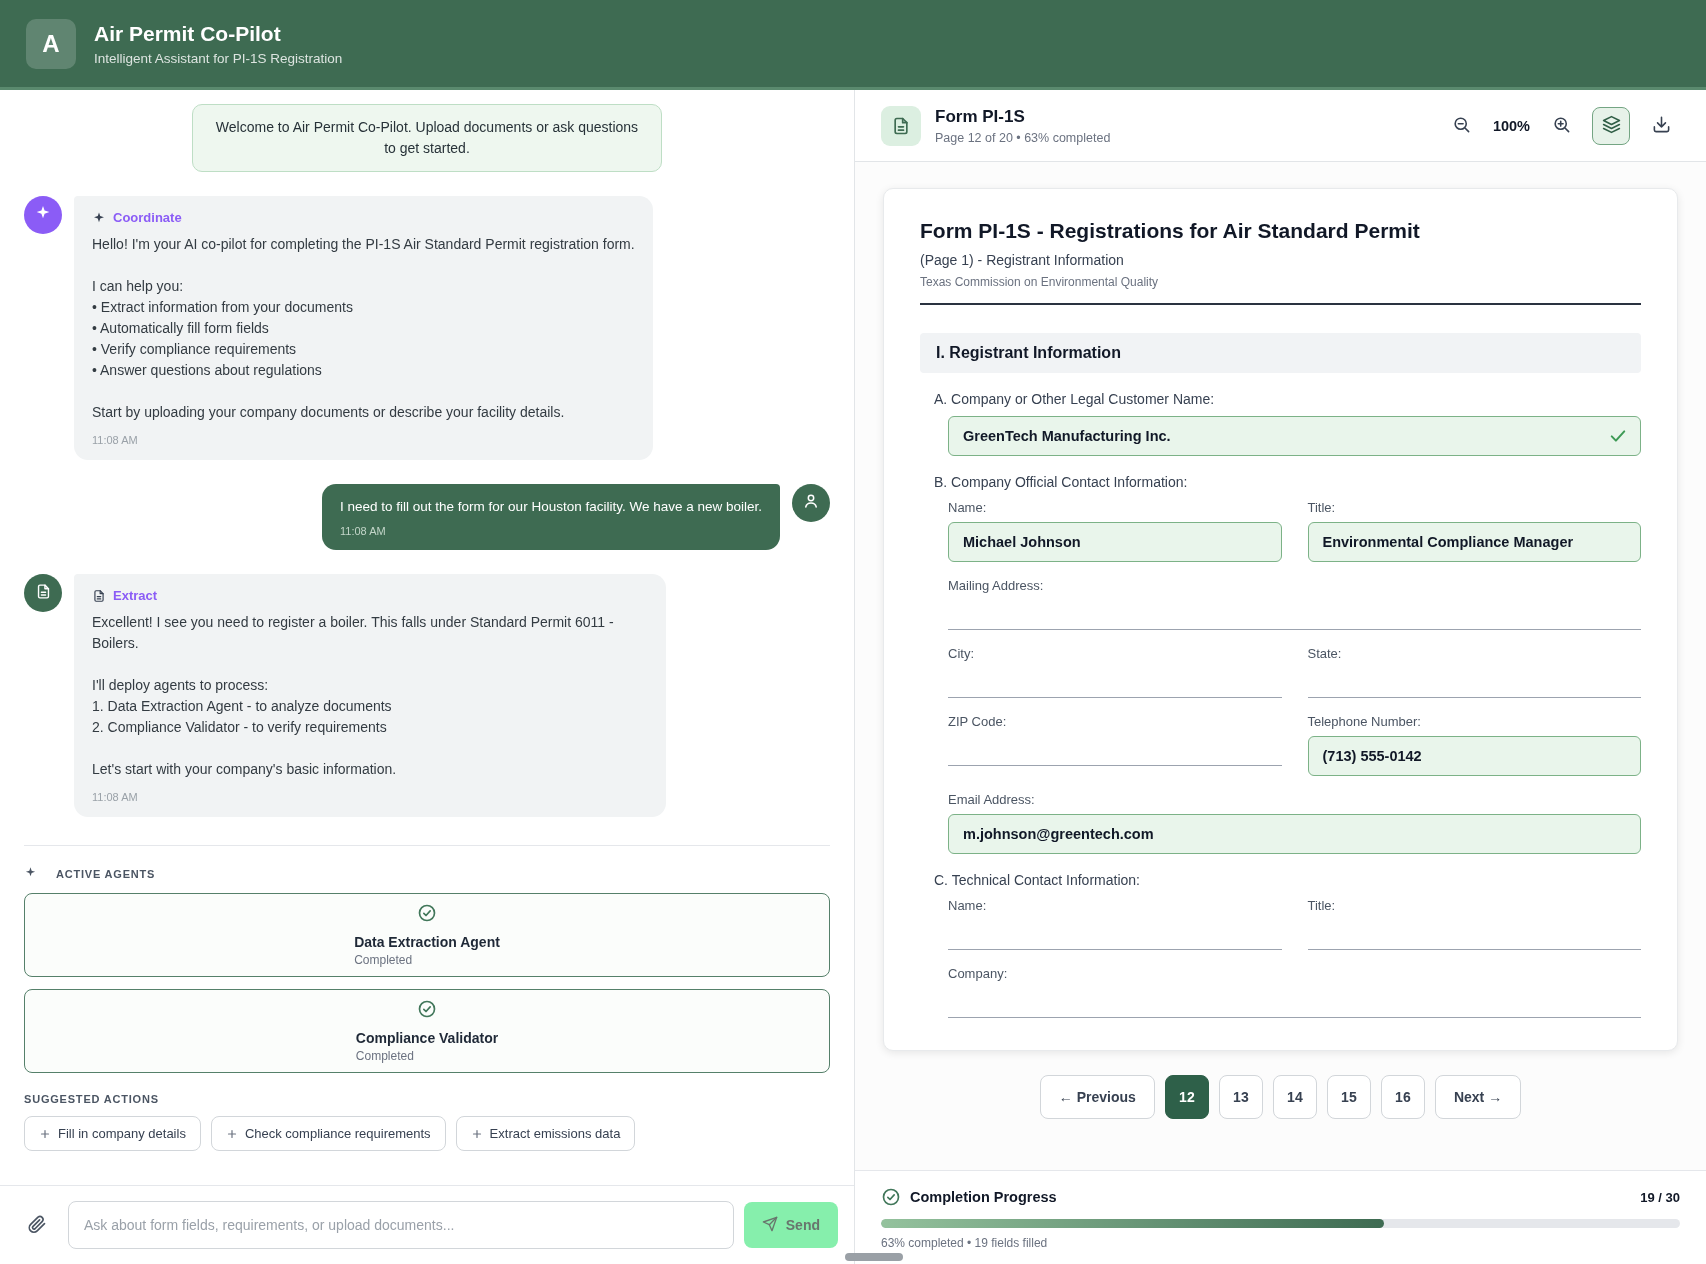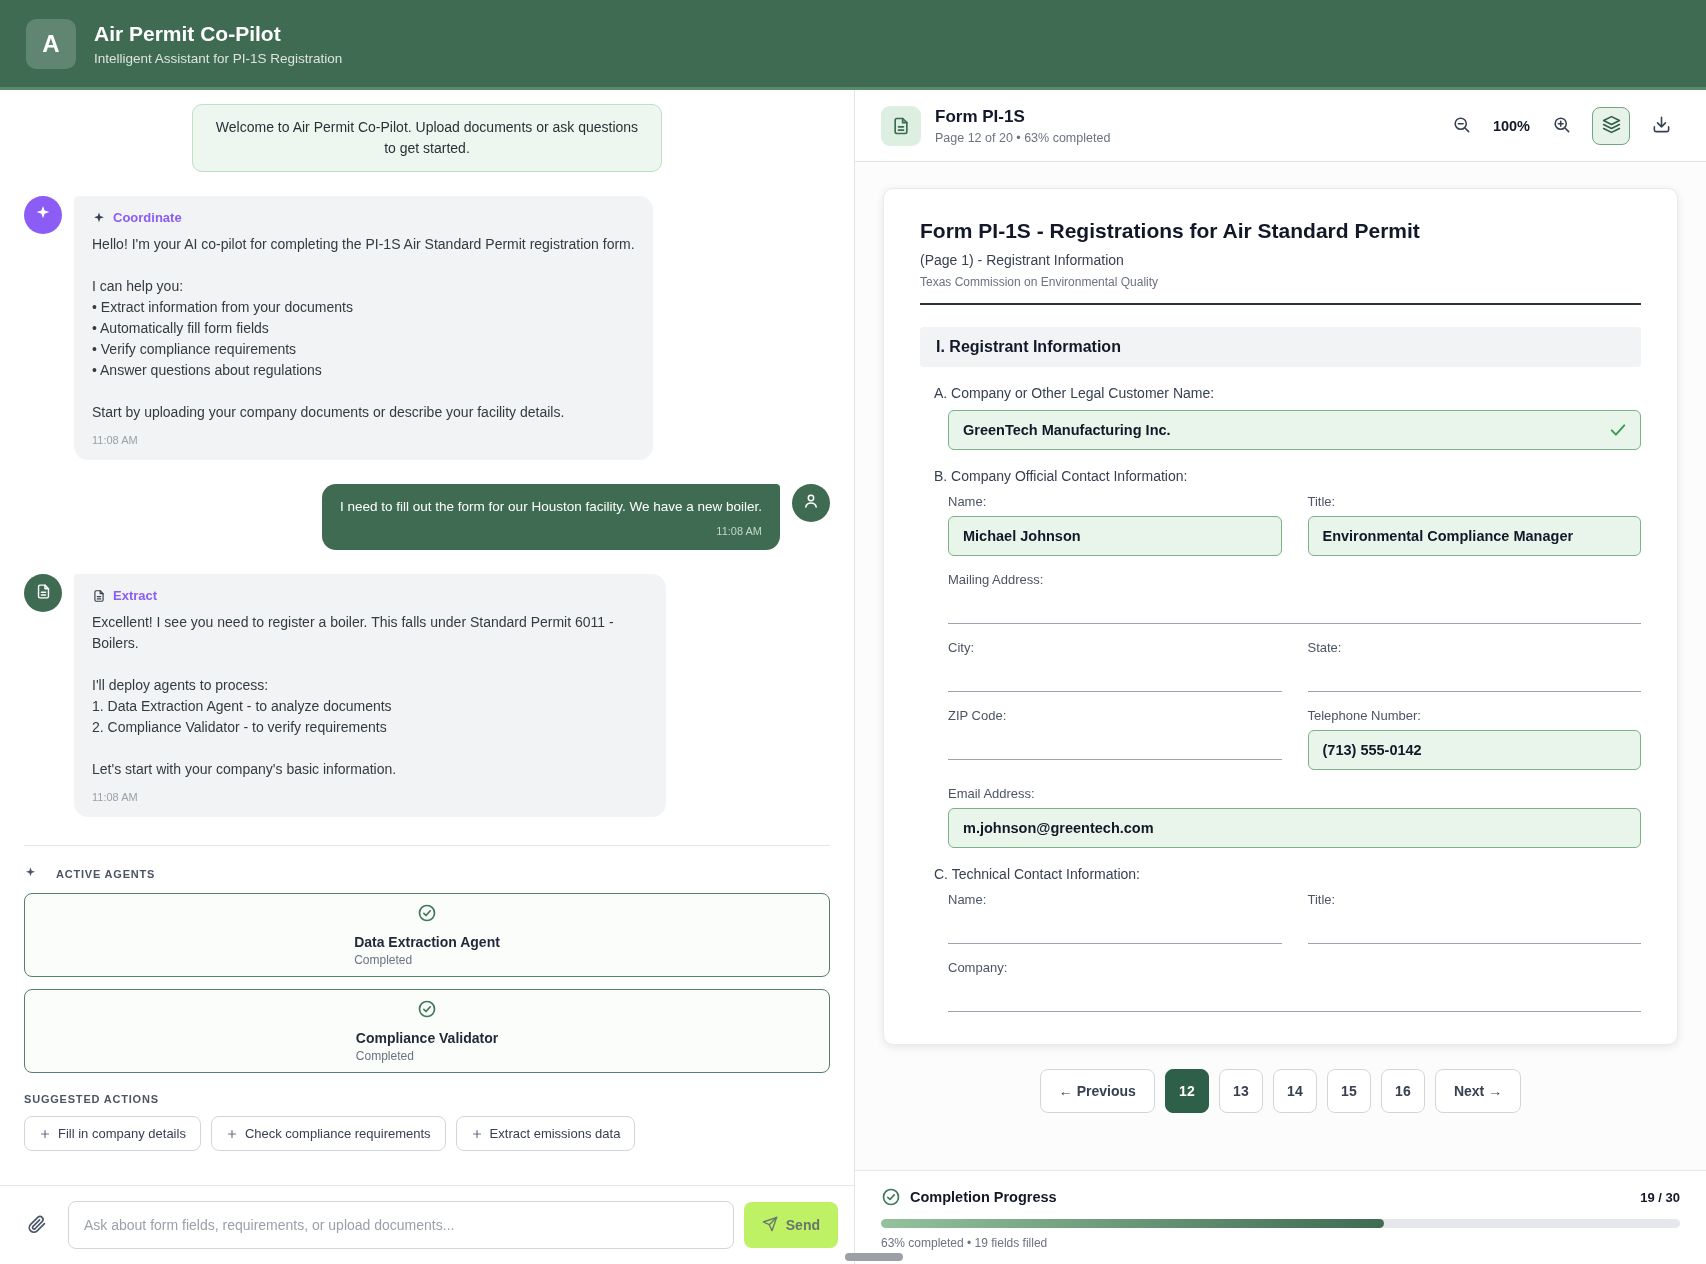--- a/index.html
+++ b/index.html
@@ -23,61 +23,61 @@
   .msg-row { display:flex; gap:12px; margin-top:24px; align-items:flex-start; }
   .avatar { width:38px; height:38px; border-radius:50%; flex:0 0 38px; display:flex; align-items:center; justify-content:center; color:#fff; }
   .avatar.purple { background:#8b5cf6; }
   .avatar.green { background:#3e6b52; }
   .bubble { background:#f1f3f4; border-radius:4px 14px 14px 14px; padding:14px 18px; max-width:592px; }
   .bubble-head { display:flex; align-items:center; gap:7px; font-size:13px; font-weight:bold; color:#8b5cf6; margin-bottom:9px; }
   .bubble-head .mini-icon { color:#374151; display:flex; }
   .bubble-text { font-size:14px; line-height:1.5; color:#333b42; white-space:pre-line; }
   .bubble-time { font-size:11px; color:#9aa1a8; margin-top:11px; }
 
-  .msg-row.user { justify-content:flex-end;text-align:right; }
+  .msg-row.user { justify-content:flex-end; }
   .bubble.user { background:#3e6b52; border-radius:14px 4px 14px 14px; max-width:482px; padding:13px 18px; }
   .bubble.user .bubble-text { color:#fff; font-size:13.5px; }
   .bubble.user .bubble-time { color:#c3d6c9; margin-top:8px; }
 
   .chat-divider { border:none; border-top:1px solid #e5e7eb; margin-top:28px; }
 
   .section-label { display:flex; align-items:center; gap:19px; margin-top:20px; font-size:11px; font-weight:bold; letter-spacing:0.8px; color:#4b5563; }
   .agent-card { margin-top:12px; border:1px solid #55806a; background:#fbfdfb; border-radius:8px; padding:9px 14px; display:flex; align-items:center; gap:11px;flex-direction:column; }
   .agent-check { color:#41775a; display:flex; }
   .agent-name { font-size:14px; font-weight:bold; color:#1f2937; }
   .agent-status { font-size:12px; color:#6b7280; margin-top:3px; }
 
   .chips { display:flex; gap:10px; margin-top:11px; flex-wrap:wrap; }
   .chip { display:flex; align-items:center; gap:7px; background:#fff; border:1px solid #d2d6da; border-radius:8px; padding:9px 14px; font-size:13px; color:#374151; cursor:pointer; }
   .chip .mini-icon { color:#6b7280; display:flex; }
 
   .composer { flex:0 0 auto; border-top:1px solid #e5e7eb; padding:15px 16px; display:flex; align-items:center; gap:10px; background:#fff; }
   .icon-btn { background:none; border:none; width:42px; height:42px; display:flex; align-items:center; justify-content:center; cursor:pointer; border-radius:8px; color:#4b5563; }
   .composer-input { flex:1; height:48px; border:1px solid #d2d6da; border-radius:8px; padding:0 15px; font-size:14px; font-family:inherit; color:#1f2937; outline:none; background:#fff; }
   .composer-input::placeholder { color:#9aa1a9; }
-  .send-btn { height:46px; background:#bef264; color:#68756d; border:none; border-radius:8px; padding:0 18px; font-size:14px; font-weight:bold; display:flex; align-items:center; gap:8px; cursor:default; }
+  .send-btn { height:46px; background:#86efac; color:#68756d; border:none; border-radius:8px; padding:0 18px; font-size:14px; font-weight:bold; display:flex; align-items:center; gap:8px; cursor:default; }
 
   
   .viewer-panel { flex:1; display:flex; flex-direction:column; min-width:0; min-height:0; background:#fff; }
   .viewer-toolbar { flex:0 0 72px; display:flex; align-items:center; padding:0 26px; gap:14px; border-bottom:1px solid #e2e5e8; background:#fff; }
   .doc-icon-box { width:40px; height:40px; border-radius:9px; background:#dcefe1; display:flex; align-items:center; justify-content:center; color:#3e6b52; }
   .viewer-title { font-size:17px; font-weight:bold; color:#111827; }
   .viewer-subtitle { font-size:12.5px; color:#6b7280; margin-top:4px; }
   .toolbar-right { margin-left:auto; display:flex; align-items:center; gap:12px; }
   .zoom-level { font-size:14.5px; font-weight:bold; color:#111827; }
   .tool-btn { width:38px; height:38px; border-radius:8px; border:1px solid transparent; background:none; display:flex; align-items:center; justify-content:center; cursor:pointer; color:#374151; }
   .tool-btn.active { background:#e7f2e9; border-color:#74a583; color:#2f5d45; }
 
   .viewer-body { flex:1; overflow:hidden; background:#fcfcfc; padding:26px 28px 0; }
   .form-card { background:#fff; border:1px solid #e8eaec; border-radius:10px; box-shadow:0 2px 8px rgba(0,0,0,0.09); padding:30px 36px 32px; }
   .form-title { font-size:21px; font-weight:bold; color:#111827; }
   .form-subtitle { font-size:14px; color:#374151; margin-top:9px; }
   .form-agency { font-size:12px; color:#6b7280; margin-top:7px; }
   .form-rule { border:none; border-top:2px solid #2a3340; margin-top:14px; }
-  .form-section-bar { margin-top:22px; background:#f1f3f5; border-radius:4px; padding:11px 16px; font-size:16px; font-weight:bold; color:#111827; }
+  .form-section-bar { margin-top:28px; background:#f1f3f5; border-radius:4px; padding:11px 16px; font-size:16px; font-weight:bold; color:#111827; }
   .field-group { margin-top:18px; padding-left:14px; }
   .group-label { font-size:14px; color:#374151; display:block; }
   .field-wrap { position:relative; margin-top:9px; padding-left:14px; }
   .input-filled { width:100%; background:#e9f5eb; border:1.5px solid #7cb287; border-radius:6px; height:40px; padding:0 14px; font-size:14.5px; font-weight:bold; color:#111827; font-family:inherit; outline:none; }
   .input-line { width:100%; background:transparent; border:none; border-bottom:1px solid #9ca3af; height:30px; padding:0 2px; font-size:14px; font-family:inherit; outline:none; color:#111827; }
   .field-check { position:absolute; right:13px; top:50%; transform:translateY(-50%); color:#3d9a55; display:flex; }
   .grid2 { display:grid; grid-template-columns:1fr 1fr; column-gap:26px; row-gap:16px; margin-top:10px; padding-left:14px; }
   .span2 { grid-column:1 / span 2; }
   .sub-label { font-size:13px; color:#4b5563; margin-bottom:7px; display:block; }
 

